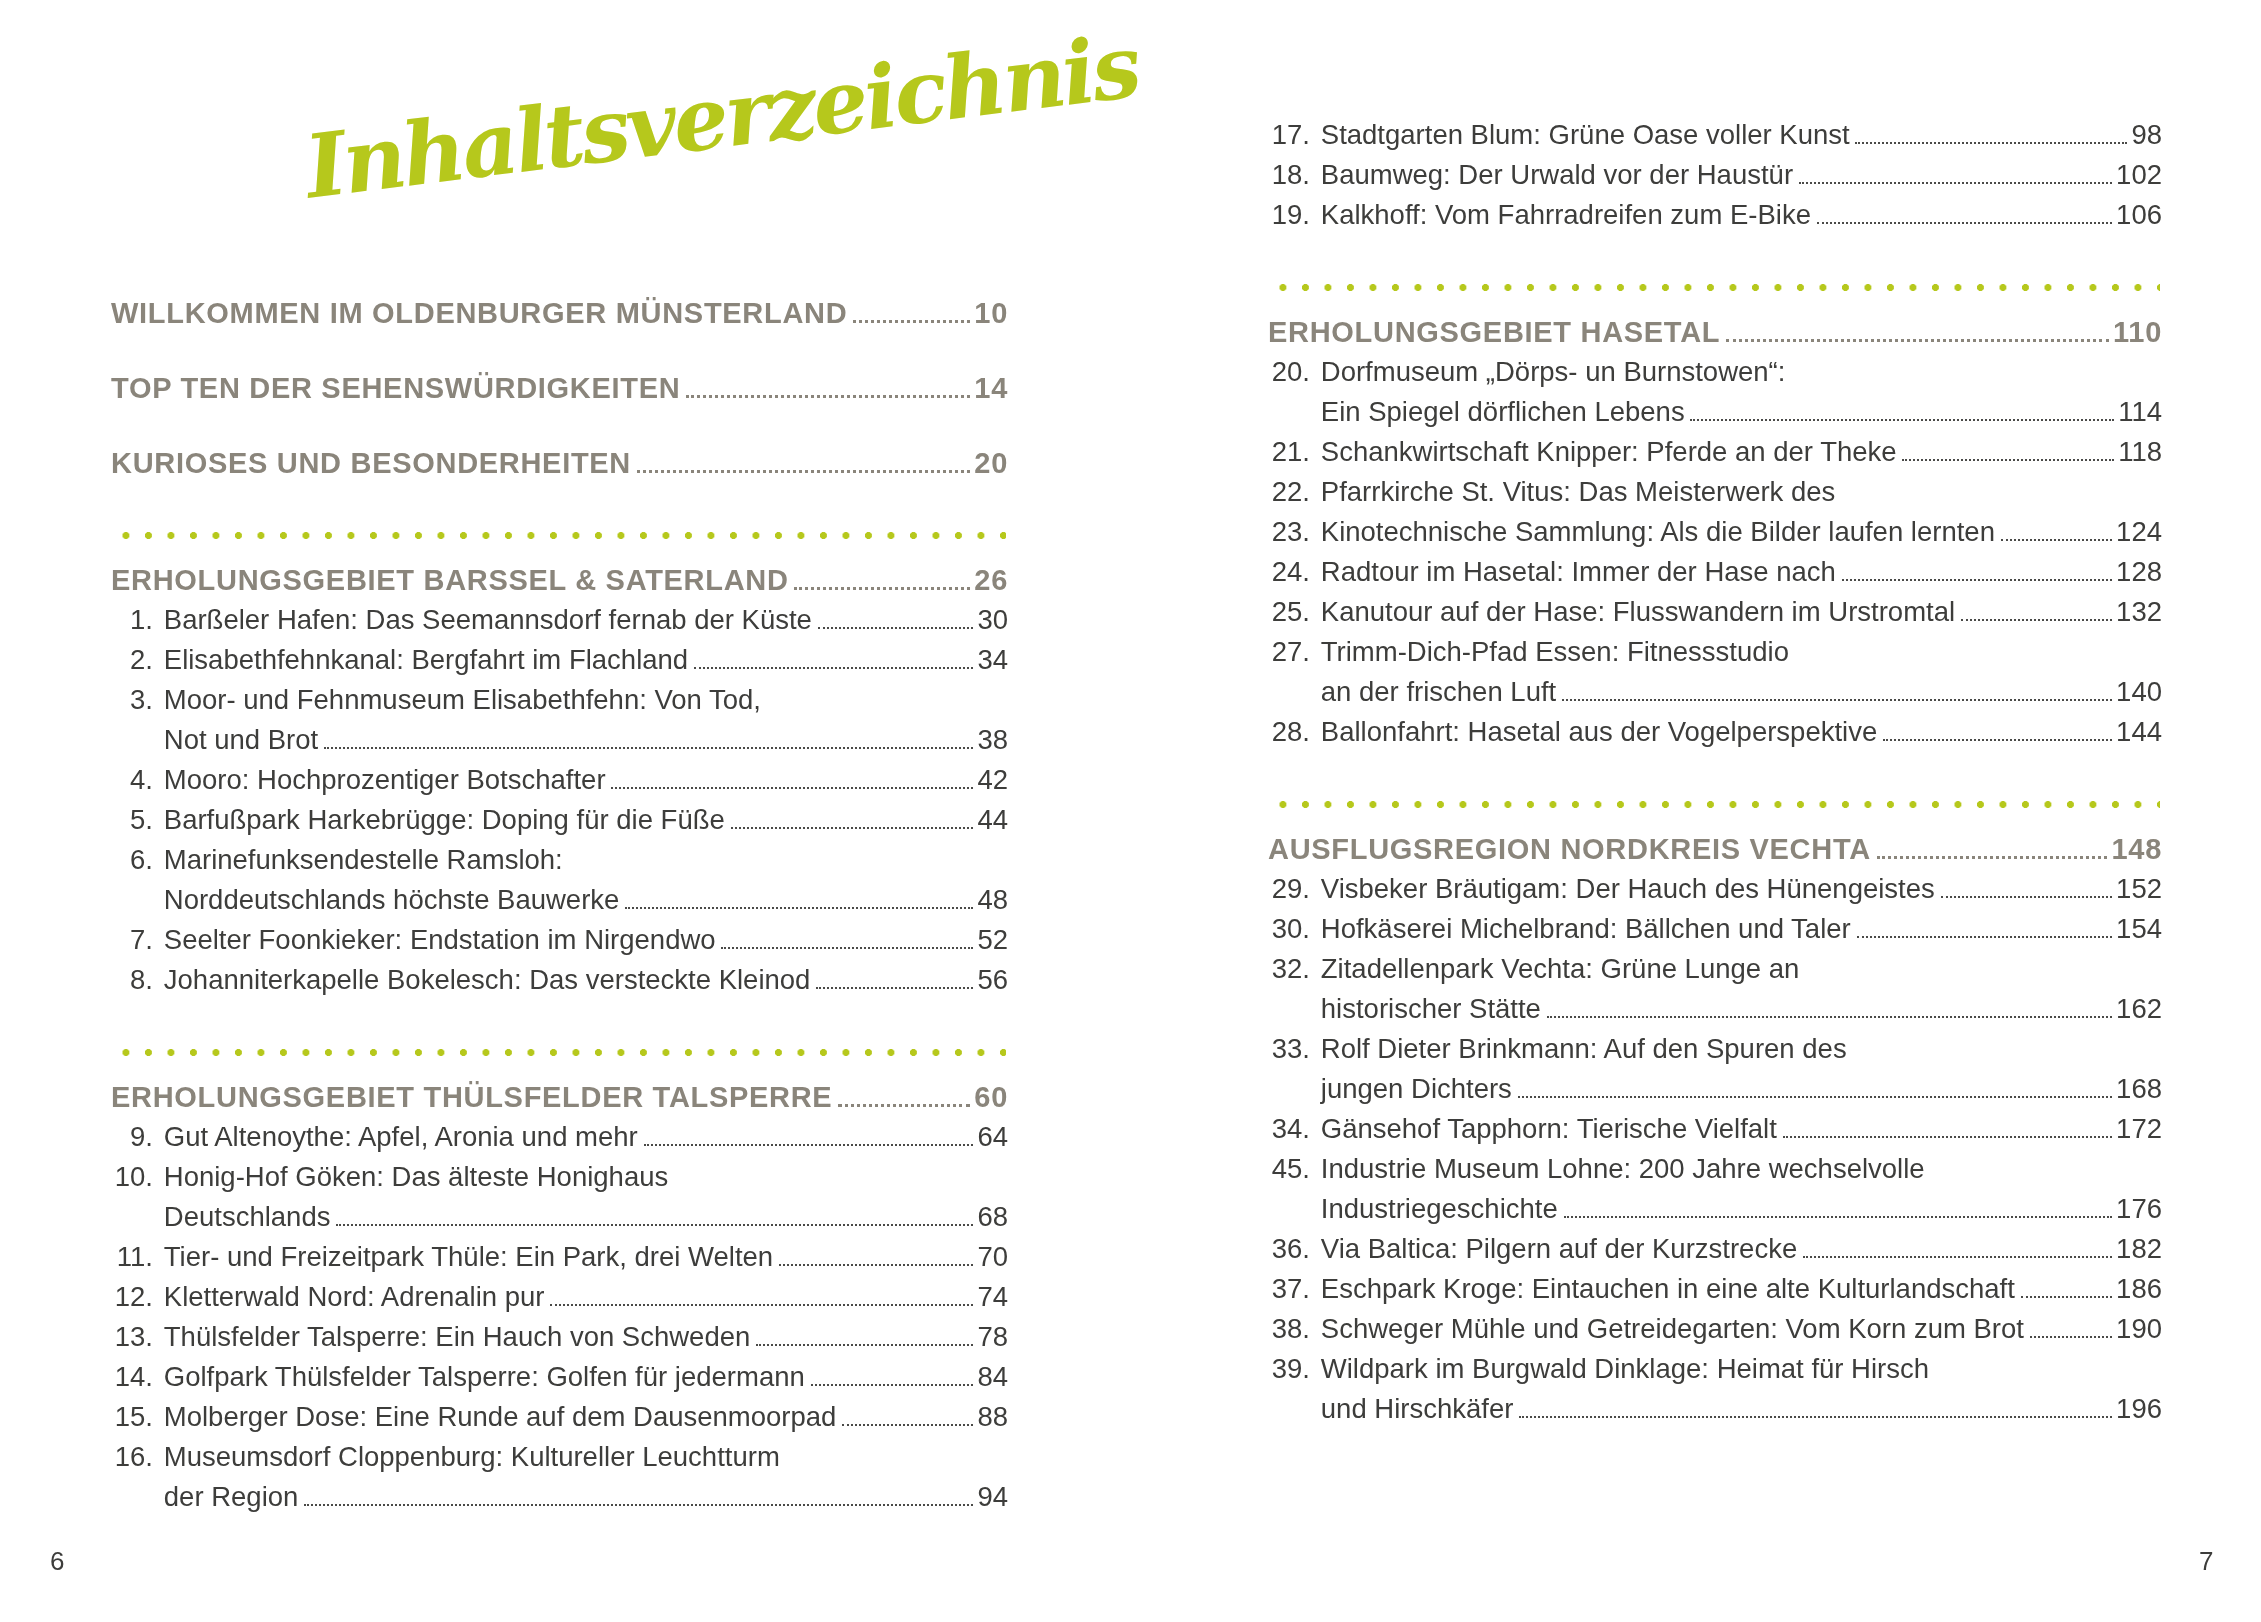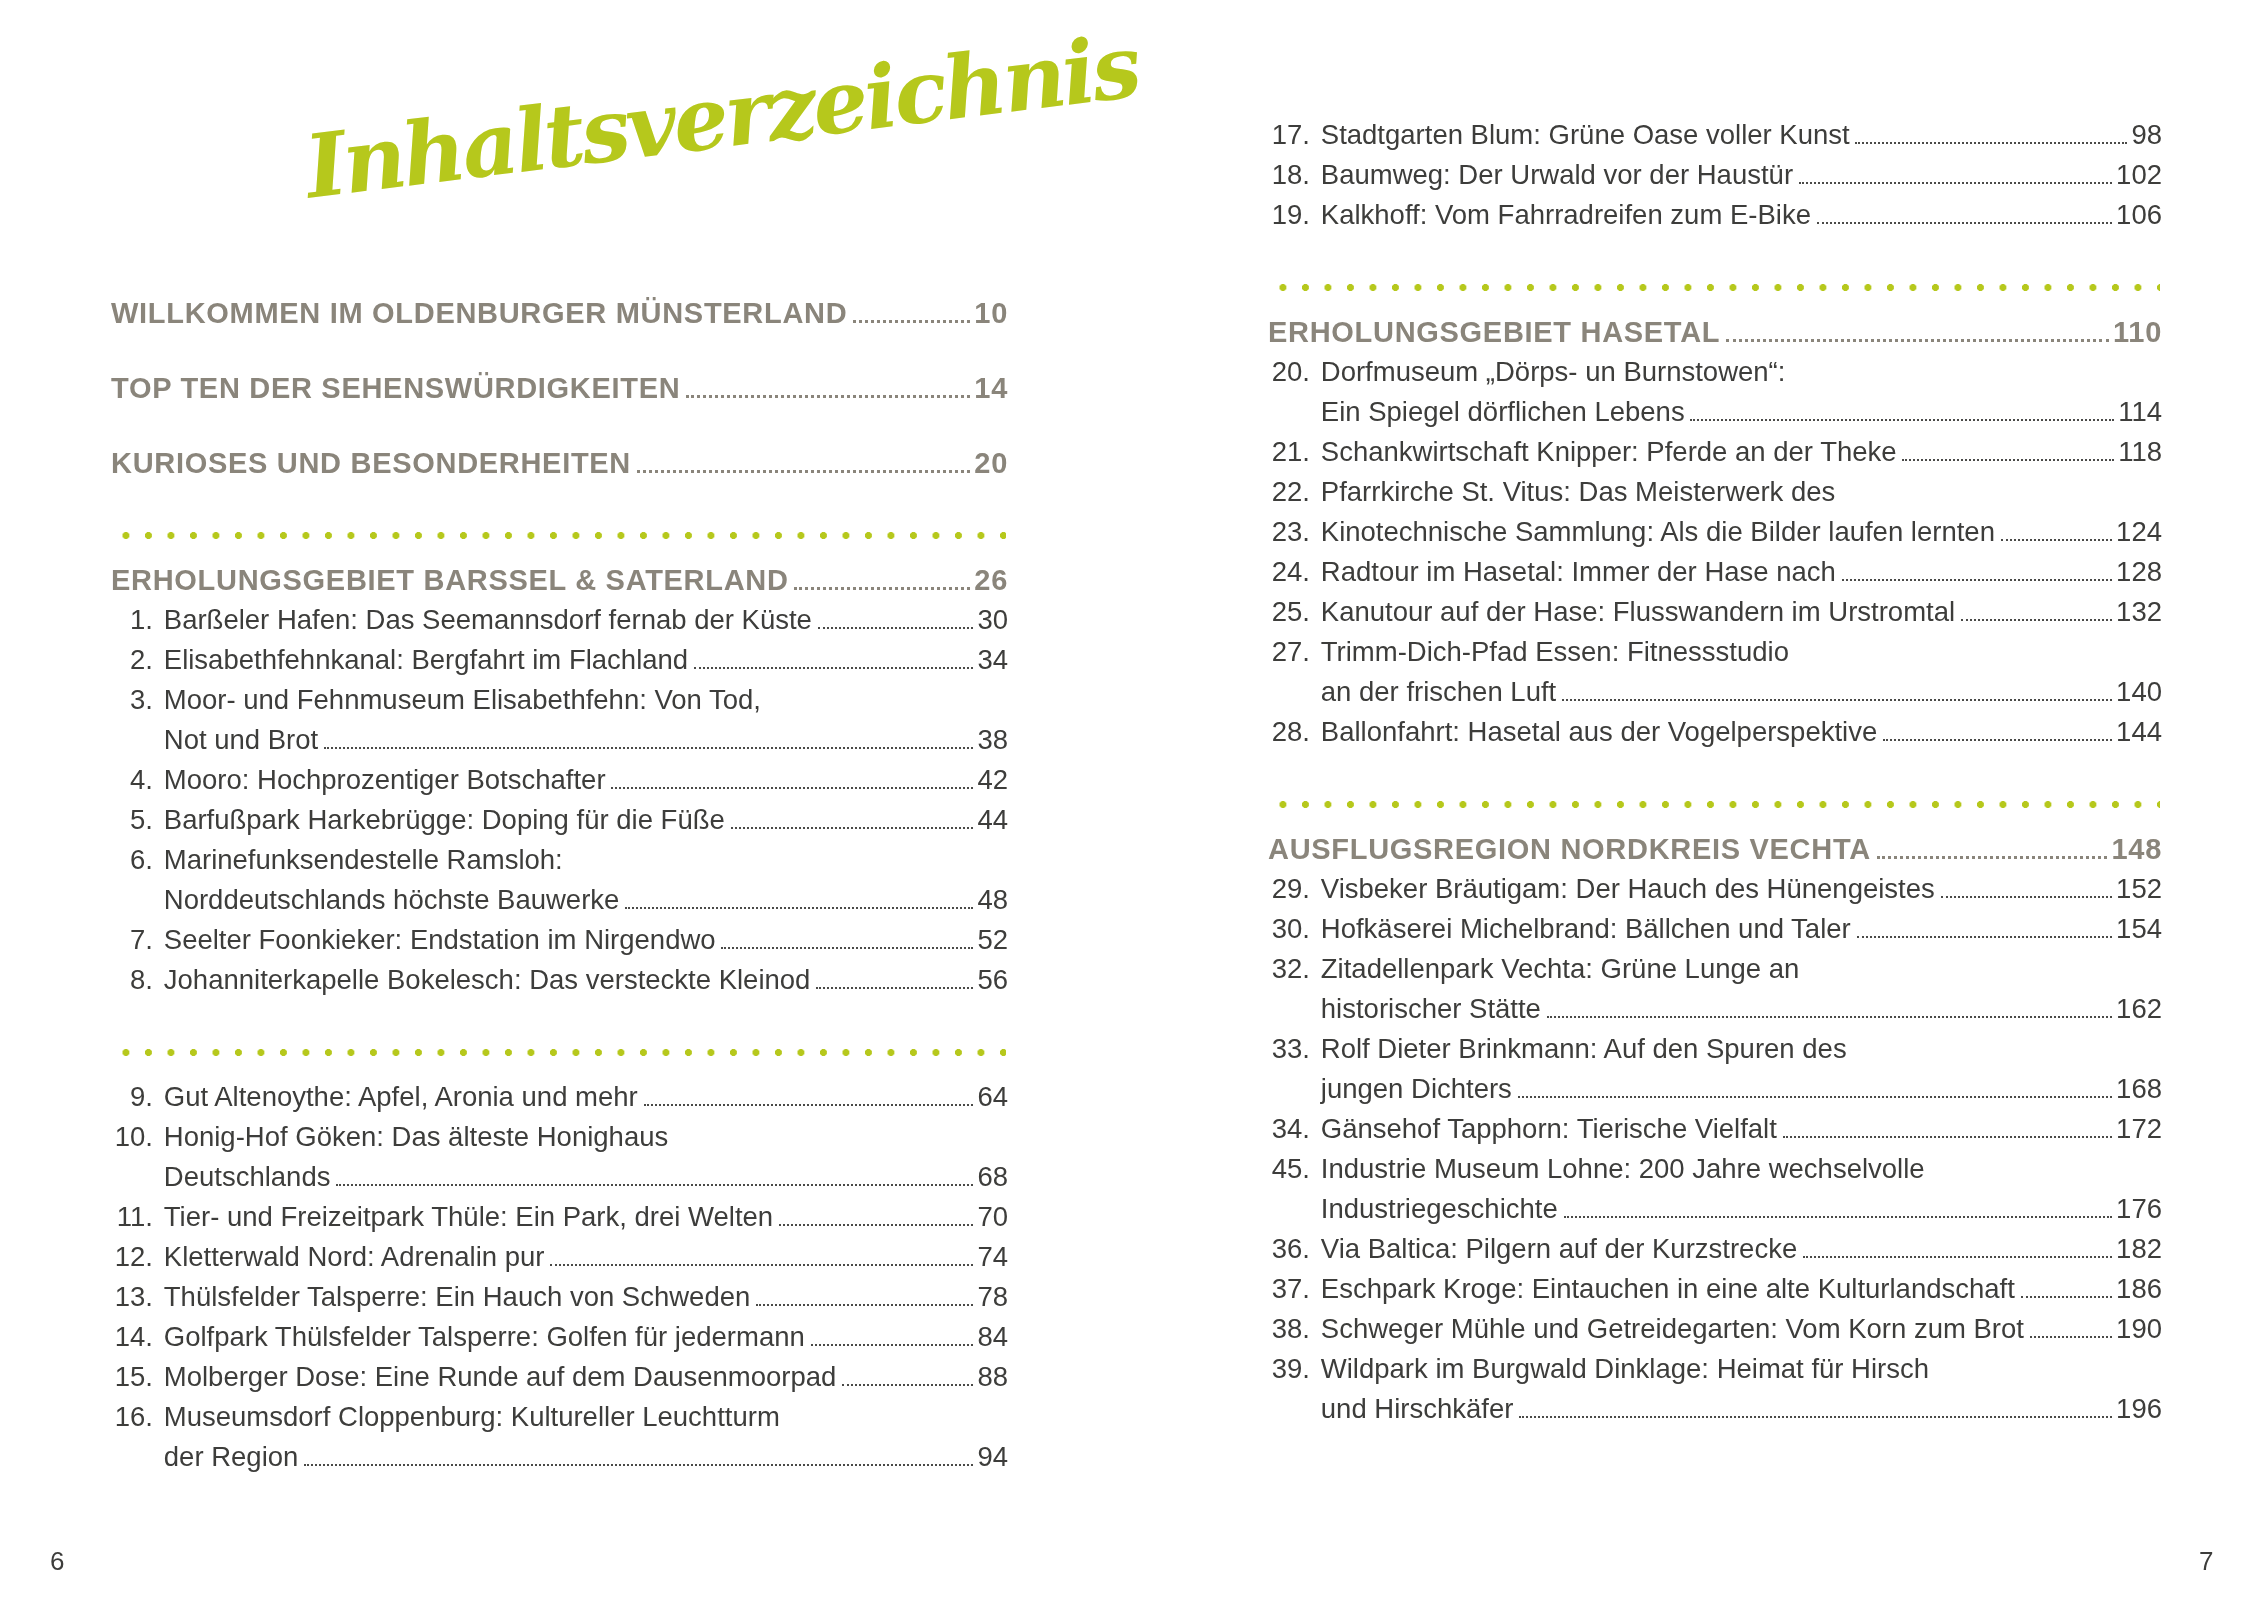--- a/index.html
+++ b/index.html
@@ -184,20 +184,25 @@
       </div>
       <div class="item">
         <div class="row item-row">
           <span class="num">8.</span>
           <span class="label">Johanniterkapelle Bokelesch: Das versteckte Kleinod</span>
           <span class="leader"></span>
           <span class="pg">56</span>
         </div>
       </div>
       <div class="divider"></div>
+      <div class="row chapter-row">
+        <span class="label">ERHOLUNGSGEBIET THÜLSFELDER TALSPERRE</span>
+        <span class="leader"></span>
+        <span class="pg">60</span>
+      </div>
       <div class="item">
         <div class="row item-row">
           <span class="num">9.</span>
           <span class="label">Gut Altenoythe: Apfel, Aronia und mehr</span>
           <span class="leader"></span>
           <span class="pg">64</span>
         </div>
       </div>
       <div class="item">
         <div class="row item-row">

